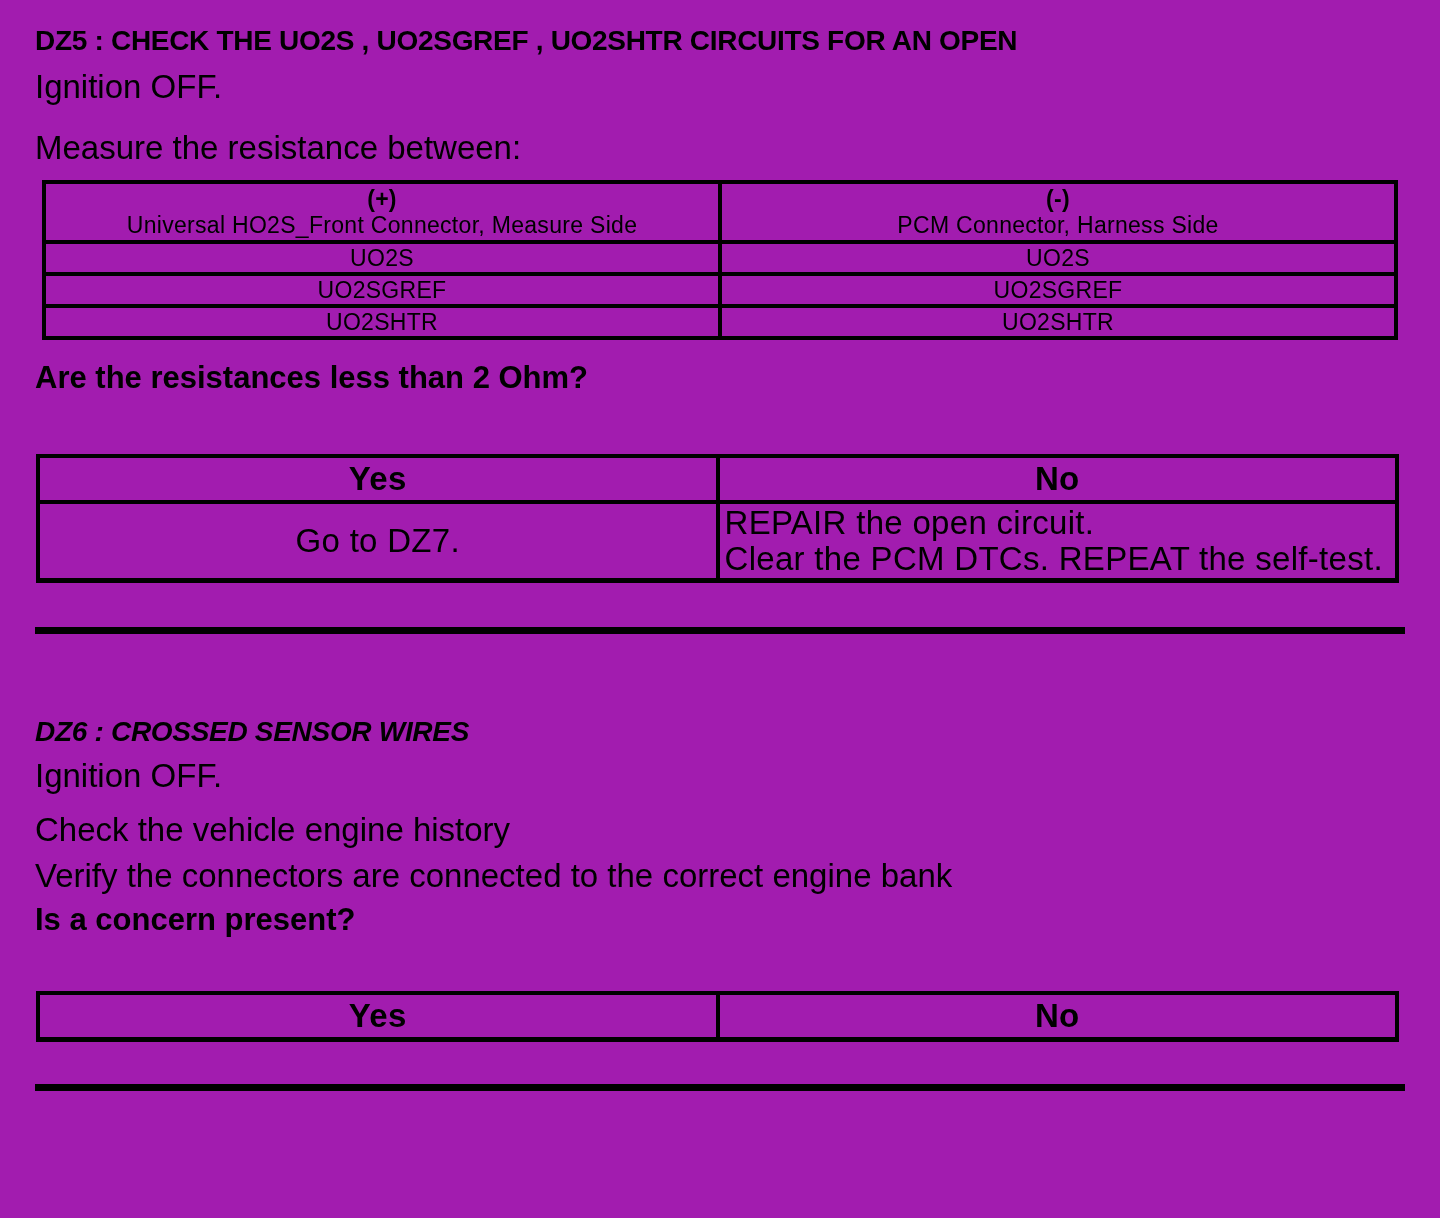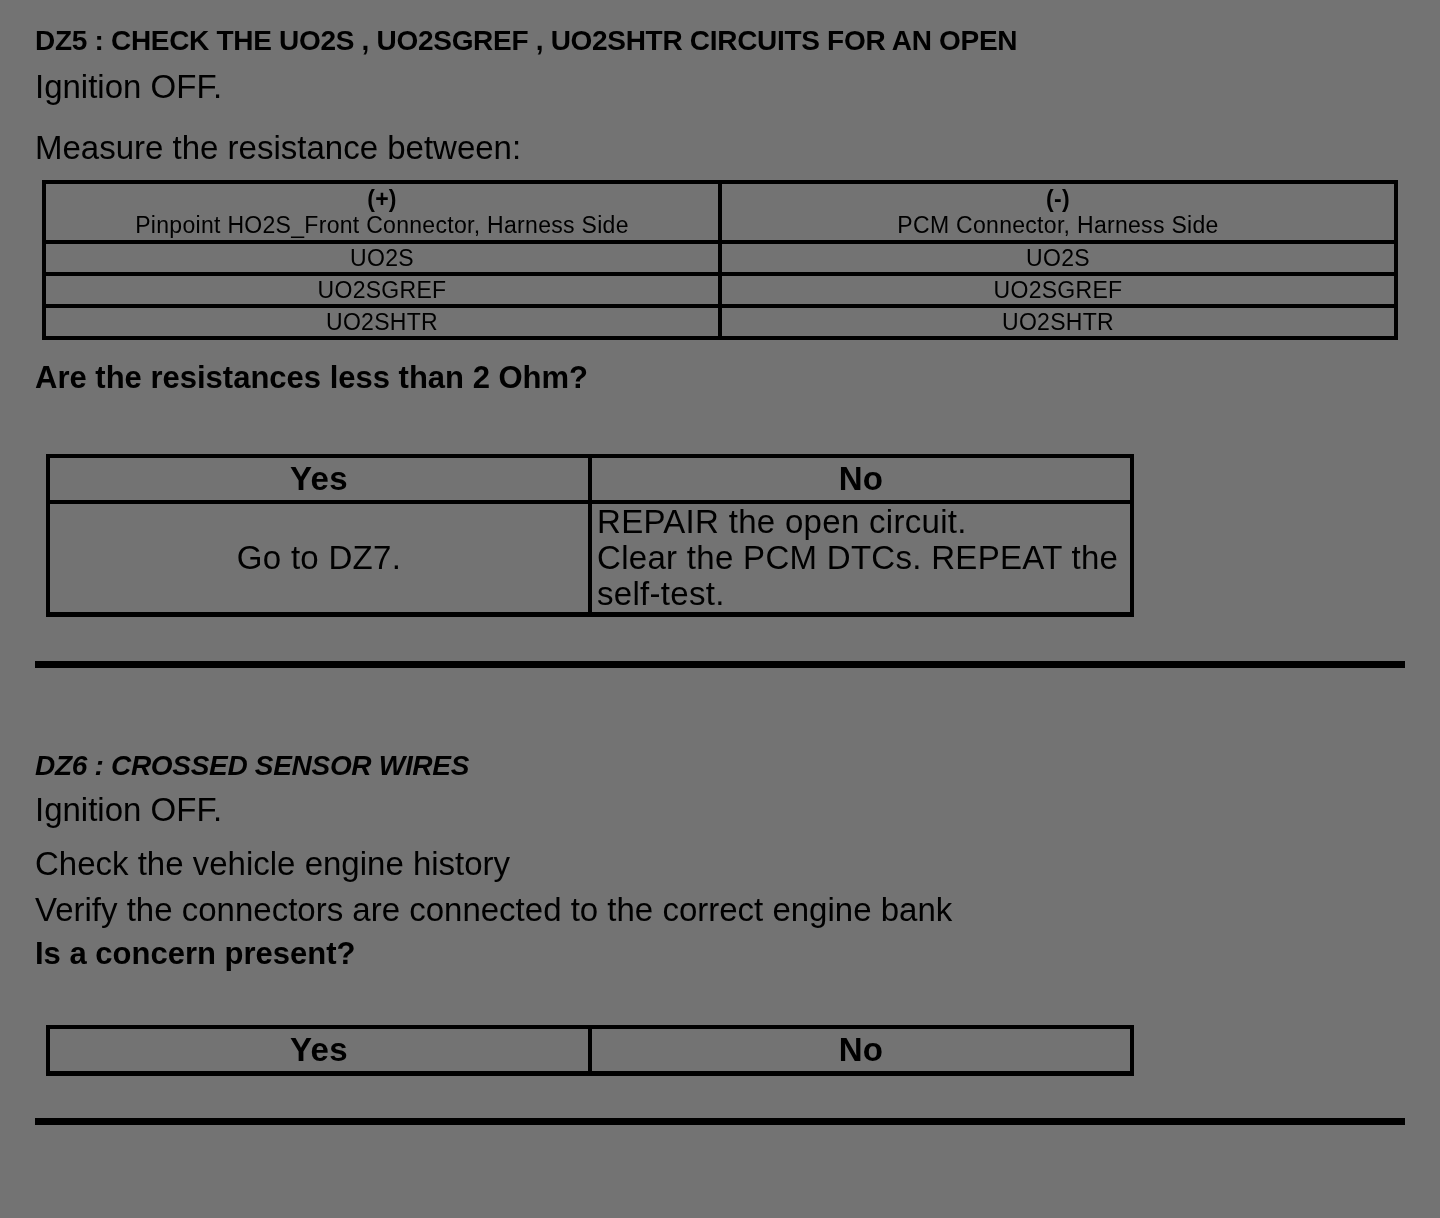--- a/index.html
+++ b/index.html
@@ -6,21 +6,21 @@
     margin: 0;
     padding: 0;
     background: #ffffff;
     color: #000000;
     font-family: "Liberation Sans", "DejaVu Sans", sans-serif;
   }
   .page {
     position: relative;
     width: 1440px;
     height: 1218px;
-    background: #737373;
+    background: #a21caf;
     box-sizing: border-box;
     padding: 27px 35px 0 35px;
     overflow: hidden;
   }
   .heading {
     font-size: 28px;
     line-height: 28px;
     font-weight: bold;
     letter-spacing: -0.3px;
     white-space: nowrap;
@@ -55,22 +55,22 @@
     letter-spacing: 0.3px;
     font-weight: normal;
   }
   table.measure-table th { height: 56px; }
   table.measure-table td { height: 28px; }
   .sign { font-weight: bold; }
   
   table.decision-table {
     border-collapse: collapse;
     table-layout: fixed;
-    width: 1088px;
-    margin-left: 11px;
+    width: 1363px;
+    margin-left: 1px;
   }
   table.decision-table th,
   table.decision-table td {
     border: 4px solid #000000;
     padding: 0;
     font-size: 33px;
     letter-spacing: 0.3px;
   }
   table.decision-table th {
     height: 42px;
@@ -128,21 +128,21 @@
 
   <table class="measure-table">
     <colgroup>
         <col style="width:50%">
         <col style="width:50%">
       </colgroup>
     <tbody>
       <tr>
         <th>
           <div class="sign">(+)</div>
-          <div>Pinpoint HO2S_Front Connector, Harness Side</div>
+          <div>Universal HO2S_Front Connector, Measure Side</div>
         </th>
         <th>
           <div class="sign">(-)</div>
           <div>PCM Connector, Harness Side</div>
         </th>
       </tr>
       <tr>
         <td>UO2S</td>
         <td>UO2S</td>
       </tr>

